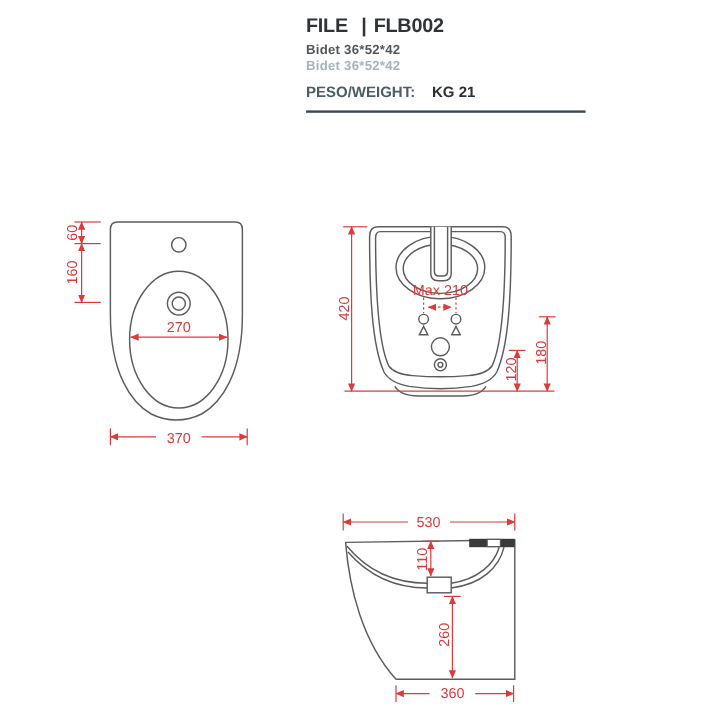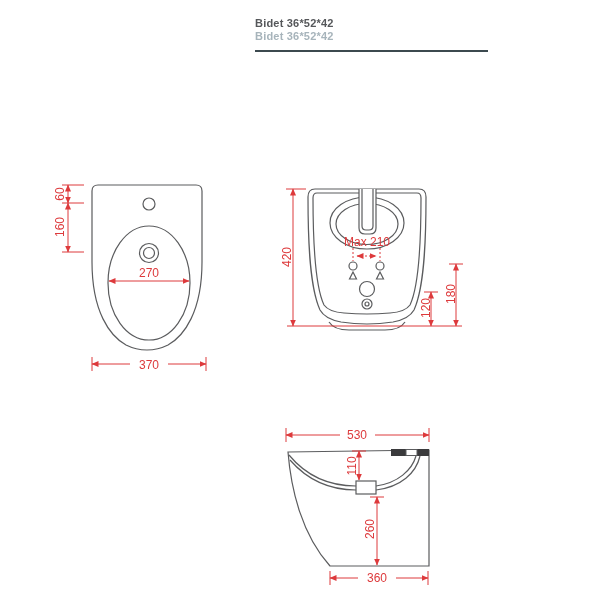--- a/index.html
+++ b/index.html
@@ -15,22 +15,24 @@
   .weight{margin-top:9px;font-size:12.5px;font-weight:bold;color:#4b5d66;white-space:nowrap;}
   .weight .kg{color:#2c2f33;margin-left:14px;}
   .divider{margin-top:8px;width:233px;height:2px;background:#3c4a4f;}
   svg{position:absolute;left:0;top:0;}
   svg text{font-family:"Liberation Sans", sans-serif;font-size:12px;fill:#dd3a3c;}
 </style>
 </head>
 <body>
 
 <div class="header">
+  <div class="title"><span>FILE</span><span class="sep">|</span><span>FLB002</span></div>
   <div class="sub1">Bidet 36*52*42</div>
   <div class="sub2">Bidet 36*52*42</div>
+  <div class="weight"><span>PESO/WEIGHT:</span><span class="kg">KG 21</span></div>
   <div class="divider"></div>
 </div>
 
 <svg width="600" height="600" viewBox="0 0 600 600">
   <defs>
     <marker id="ar" markerWidth="9" markerHeight="8" refX="6.5" refY="3" orient="auto-start-reverse" markerUnits="userSpaceOnUse">
       <path d="M0,0 L7,3 L0,6 Z" fill="#dd3a3c"></path>
     </marker>
   </defs>
 

